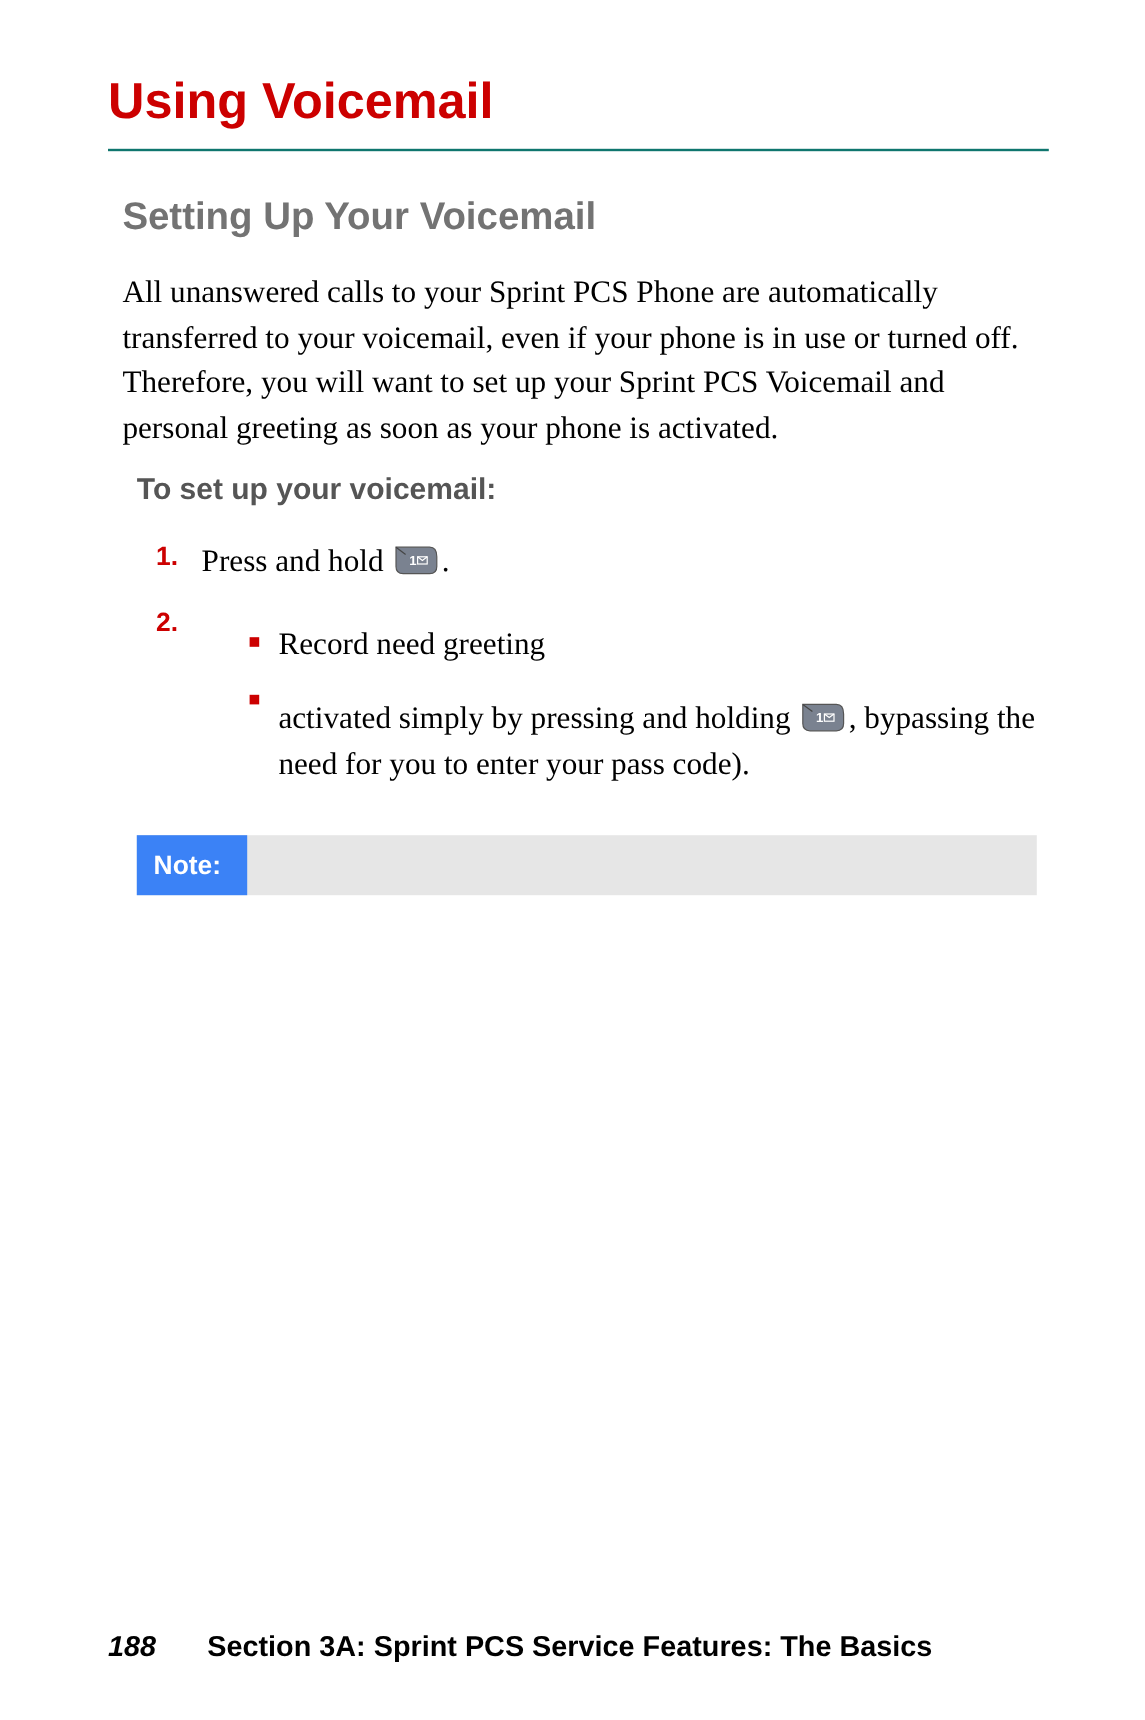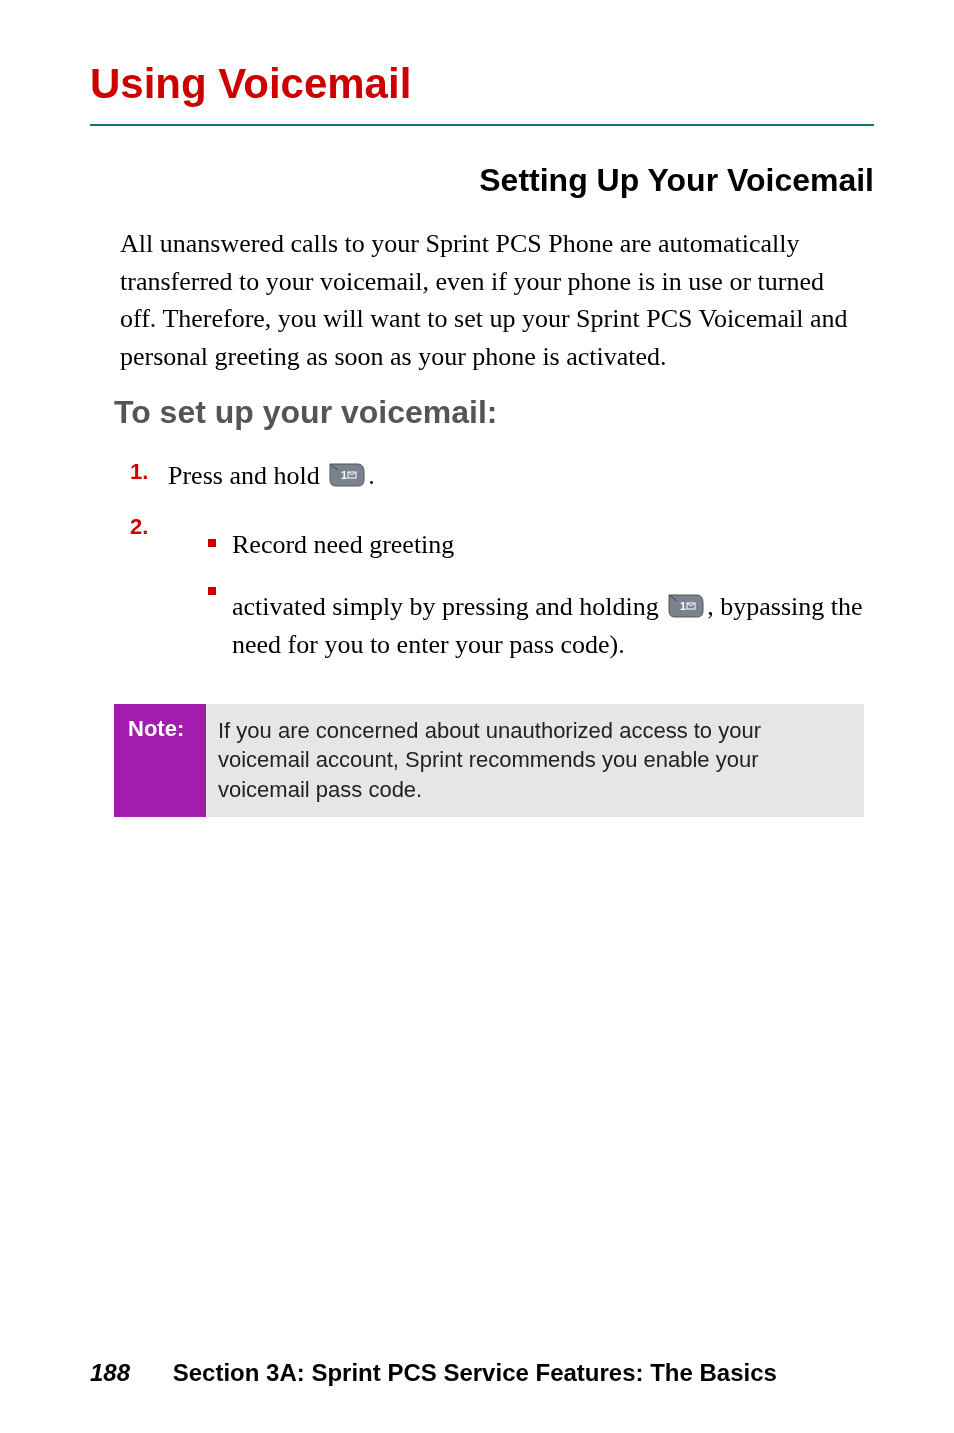--- a/index.html
+++ b/index.html
@@ -18,36 +18,35 @@
     font-size: 42px;
     color: #cc0000;
     border-bottom: 2px solid #0f766e;
     padding-bottom: 16px;
     margin-bottom: 36px;
   }
   .section-title {
     font-family: Arial, Helvetica, sans-serif;
     font-weight: bold;
     font-size: 32px;
-    color: #000000;
+    color: #737373;
     margin-left: 12px;
     margin-bottom: 26px;
-    text-align: right;
   }
   .intro-para {
     font-size: 26px;
     line-height: 1.45;
-    margin-left: 30px;
+    margin-left: 12px;
     margin-right: 10px;
     margin-bottom: 18px;
   }
   .sub-heading {
     font-family: Arial, Helvetica, sans-serif;
     font-weight: bold;
-    font-size: 32px;
+    font-size: 25px;
     color: #555555;
     margin-left: 24px;
     margin-bottom: 26px;
   }
   .ordered-list { list-style: none; margin-left: 40px; }
   .ordered-list > li { display: flex; margin-bottom: 18px; }
   .ordered-list .num {
     font-family: Arial, Helvetica, sans-serif;
     font-weight: bold;
     font-size: 22px;
@@ -72,21 +71,21 @@
   }
   .note-box {
     display: flex;
     margin-left: 24px;
     margin-right: 10px;
     margin-top: 30px;
     background: #e6e6e6;
     font-family: Arial, Helvetica, sans-serif;
   }
   .note-label {
-    background: #a21caf;
+    background: #3b82f6;
     color: #ffffff;
     font-weight: bold;
     font-size: 22px;
     padding: 12px 14px;
     min-width: 92px;
     text-align: left;
   }
   .note-text {
     flex: 1;
     font-size: 22px;
@@ -157,19 +156,18 @@
             </div>
           </span>
         </li>
       </ul>
     </span>
   </li>
 </ol>
 
 <div class="note-box">
   <div class="note-label">Note:</div>
-  <div class="note-text">If you are concerned about unauthorized access to your voicemail account, Sprint recommends you enable your voicemail pass code.</div>
 </div>
 
 <div class="footer">
   <span class="page-no">188</span>
   <span>Section 3A: Sprint PCS Service Features: The Basics</span>
 </div>
 
 </body></html>

